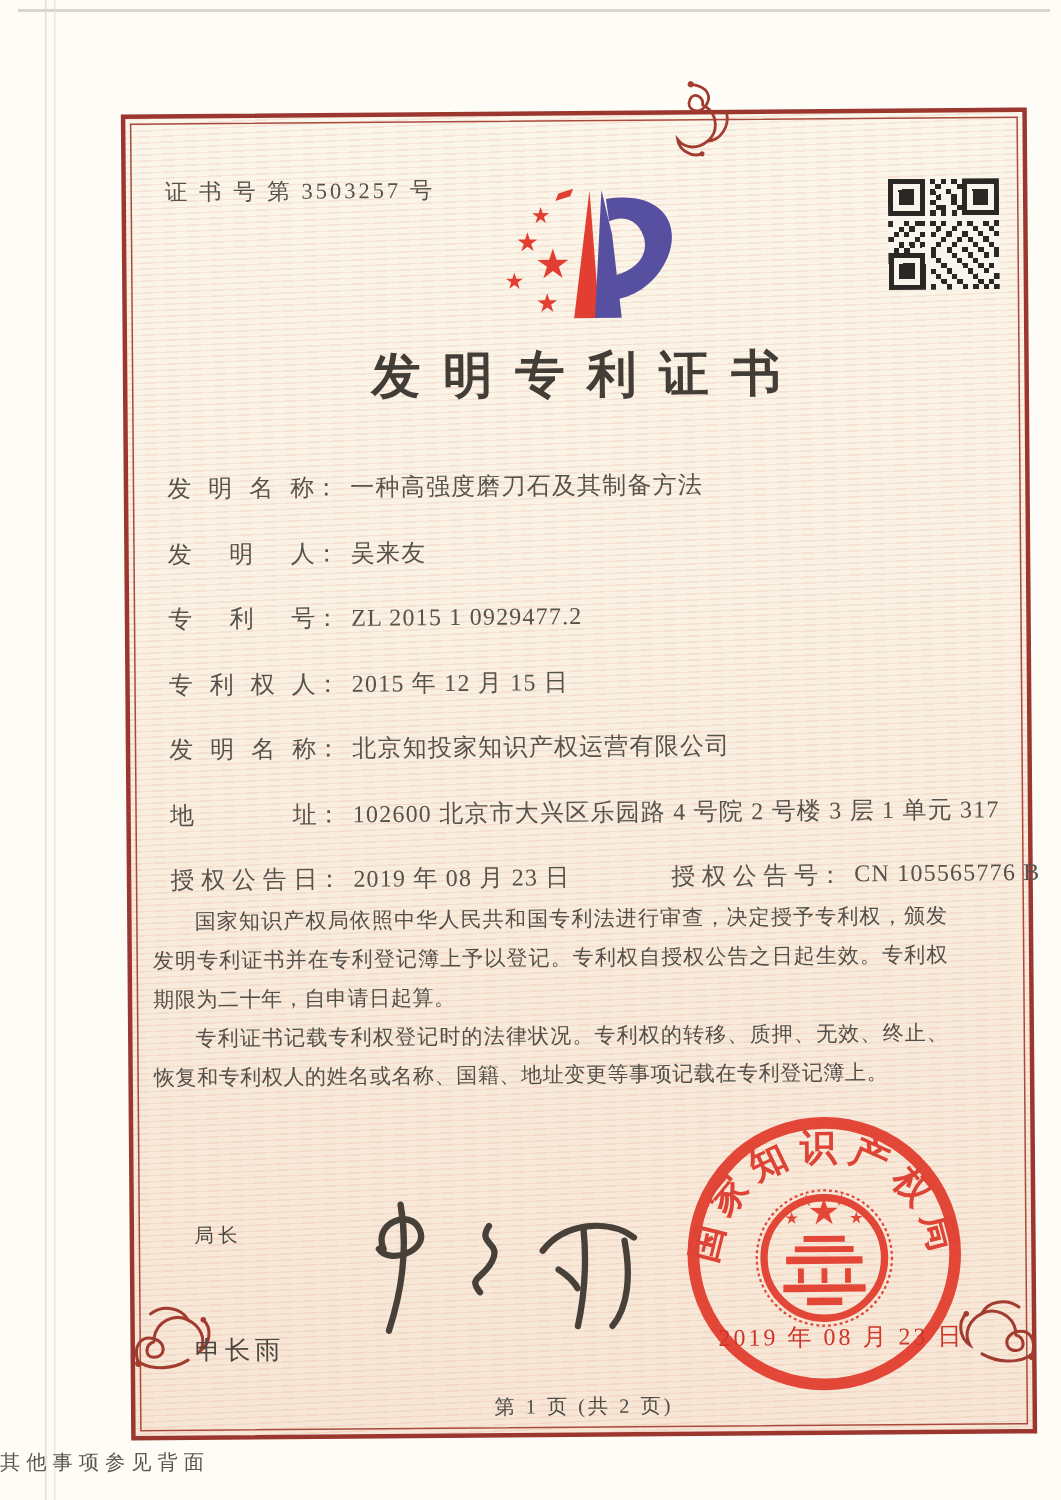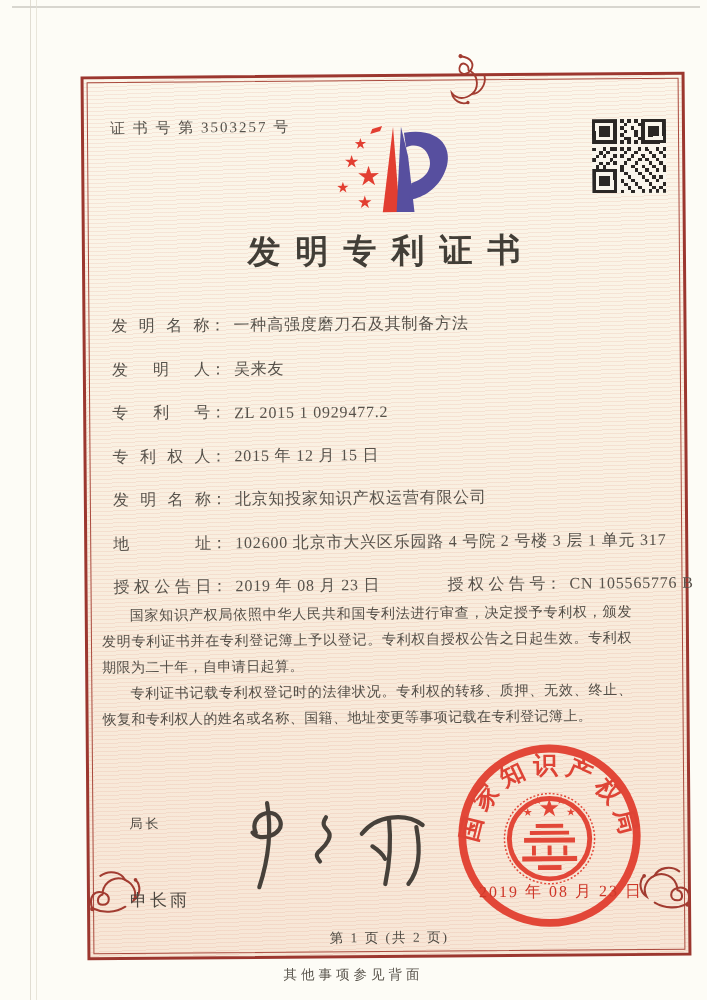--- a/index.html
+++ b/index.html
@@ -49,21 +49,21 @@
   .paras p{margin:0;text-indent:2em;letter-spacing:0.4px;}
 
   .sig-title{position:absolute;left:40px;top:736px;font-size:13px;letter-spacing:3px;color:#4b463f;}
   .sig-name{position:absolute;left:40px;top:769px;font-size:17px;letter-spacing:3px;color:#4b463f;margin-top:41px;}
   .sig-hand{position:absolute;left:140px;top:712px;width:210px;height:105px;}
 
   .seal{position:absolute;left:362px;top:662px;width:196px;height:196px;opacity:.93;}
   .seal-date{position:absolute;left:389px;top:806px;font-size:16px;letter-spacing:2px;color:#ce3628;white-space:nowrap;}
 
   .page-info{position:absolute;left:0;top:852px;width:100%;text-align:center;font-size:13.5px;letter-spacing:2px;color:#4e4a43;}
-  .back-note{position:absolute;left:0;top:966px;width:707px;text-align:center;font-size:13.5px;letter-spacing:4px;color:#5a554d;}
+  .back-note{position:absolute;left:0;top:966px;width:707px;font-size:13.5px;letter-spacing:4px;color:#5a554d;}
 
   .orn{position:absolute;width:62px;height:62px;}
   .orn-top{left:356px;top:-24px;transform:rotate(115deg) scale(0.9);}
   .orn-bl{left:-6px;top:776px;}
   .orn-br{left:544px;top:776px;transform:scaleX(-1);}
 </style>
 </head>
 <body>
 
 <div>

